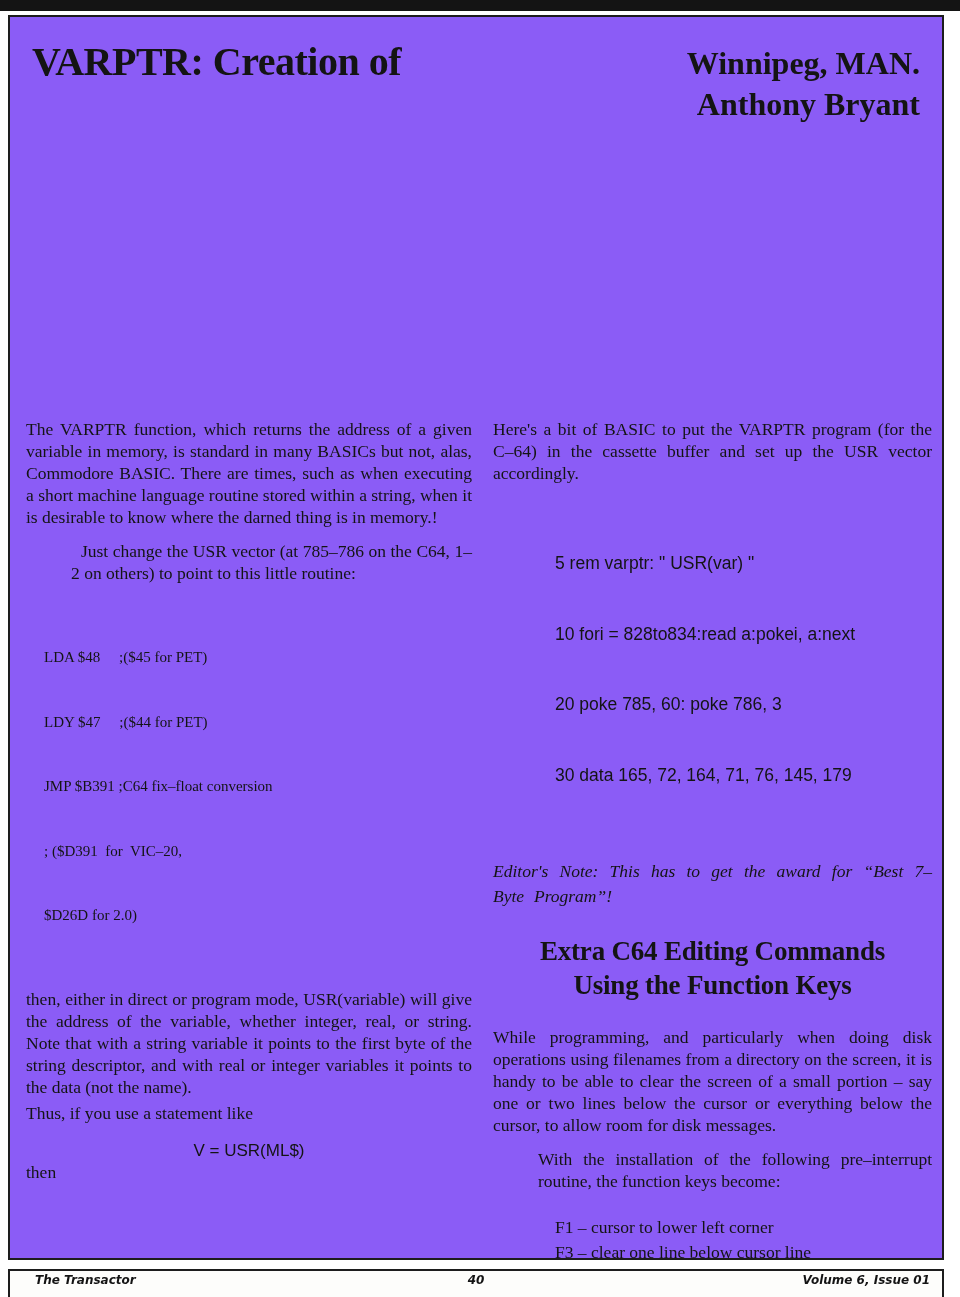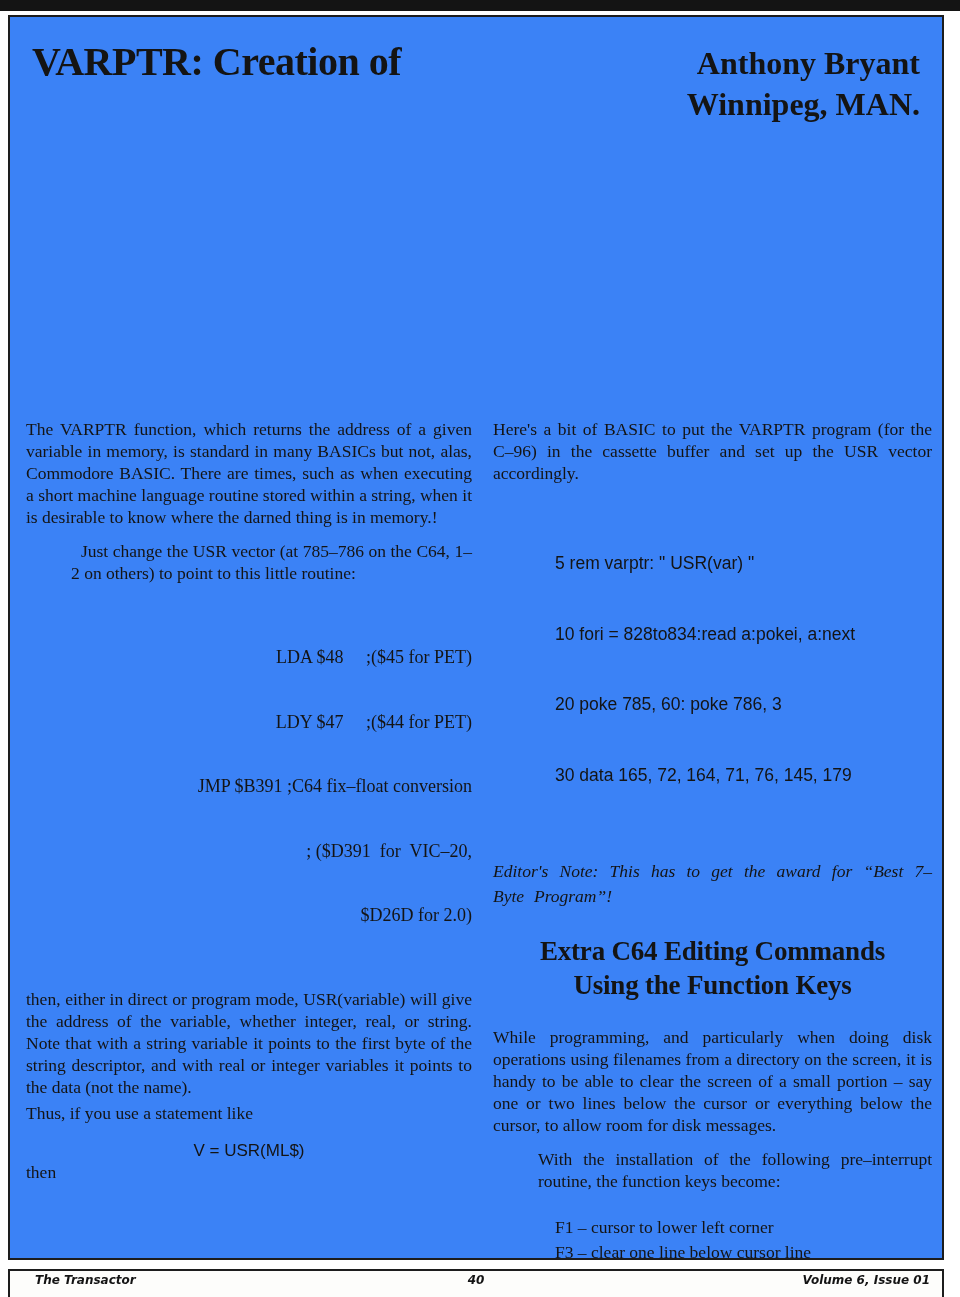--- a/index.html
+++ b/index.html
@@ -9,21 +9,21 @@
     font-family:"Liberation Serif", serif;
     overflow:hidden;
   }
   .topbar {
     position:absolute; top:0; left:0; width:960px; height:11px;
     background:#141414;
   }
   .frame {
     position:absolute; left:8px; top:15px; right:16px; bottom:37px;
     border:2px solid #1d1d1d; box-sizing:border-box;
-    background:#3b82f6; overflow:hidden;
+    background:#8b5cf6; overflow:hidden;
   }
   .header {
     display:flex; justify-content:space-between; align-items:flex-start;
     padding:22px 22px 0 22px;
   }
   .title {
     font-size:40px; font-weight:bold; line-height:46px; letter-spacing:-0.5px;
   }
   .author {
     font-size:32px; font-weight:bold; line-height:41px; text-align:right; padding-top:4px;
@@ -34,21 +34,21 @@
   .col-left { width:446px; flex:none; }
   .col-right { flex:1; margin-left:21px; }
   p { margin:0; font-size:17.5px; line-height:22px; text-align:justify; }
   .mt12 { margin-top:12px;margin-left:45px; }
   .mt18 { margin-top:18px; }
   .mt20 { margin-top:4px; }
   .mt24 { margin-top:24px; }
   .noj { text-align:left; }
   .indent { text-indent:10px; }
   .asm {
-    margin:20px 0 0 18px; font-size:18px; line-height:21.5px; white-space:pre;text-align:right;
+    margin:20px 0 0 18px; font-size:15px; line-height:21.5px; white-space:pre;
   }
   .formula {
     text-align:center; font-family:"Liberation Sans", sans-serif;
     font-size:17px; line-height:22px; margin-top:16px;
   }
   .then-label { font-size:17.5px; line-height:21px; text-align:left; }
   .basic {
     margin:21px 0 0 62px; font-family:"Liberation Sans", sans-serif;
     font-size:17.5px; line-height:23.5px; white-space:pre;
   }
@@ -79,22 +79,22 @@
 
 <div class="topbar"></div>
 
 <div class="frame">
 
   <div class="header">
     <div class="title">
       <div>VARPTR: Creation of</div>
     </div>
     <div class="author">
+      <div>Winnipeg, MAN.</div>
       <div>Anthony Bryant</div>
-      <div>Winnipeg, MAN.</div>
     </div>
   </div>
 
   <div class="columns">
 
     <div class="col-left">
       <p>The VARPTR function, which returns the address of a given variable in memory, is standard in many BASICs but not, alas, Commodore BASIC. There are times, such as when executing a short machine language routine stored within a string, when it is desirable to know where the darned thing is in memory.!</p>
       <p class="mt12 indent">Just change the USR vector (at 785–786 on the C64, 1–2 on others) to point to this little routine:</p>
       <div class="asm">
         <div>LDA $48     ;($45 for PET)</div>
@@ -104,21 +104,21 @@
         <div>$D26D for 2.0)</div>
       </div>
       <p class="mt18">then, either in direct or program mode, USR(variable) will give the address of the variable, whether integer, real, or string. Note that with a string variable it points to the first byte of the string descriptor, and with real or integer variables it points to the data (not the name).</p>
       <p class="mt20 noj">Thus, if you use a statement like</p>
       <div class="formula">V = USR(ML$)</div>
       <div class="then-label">then</div>
 
     </div>
 
     <div class="col-right">
-      <p>Here's a bit of BASIC to put the VARPTR program (for the C–96) in the cassette buffer and set up the USR vector accordingly.</p>
+      <p>Here's a bit of BASIC to put the VARPTR program (for the C–64) in the cassette buffer and set up the USR vector accordingly.</p>
       <div class="basic">
         <div>5 rem varptr: " USR(var) "</div>
         <div>10 fori = 828to834:read a:pokei, a:next</div>
         <div>20 poke 785, 60: poke 786, 3</div>
         <div>30 data 165, 72, 164, 71, 76, 145, 179</div>
       </div>
       <div class="note">Editor's Note: This has to get the award for “Best 7–Byte Program”!</div>
       <div class="heading">
         <div>Extra C64 Editing Commands</div>
         <div>Using the Function Keys</div>

